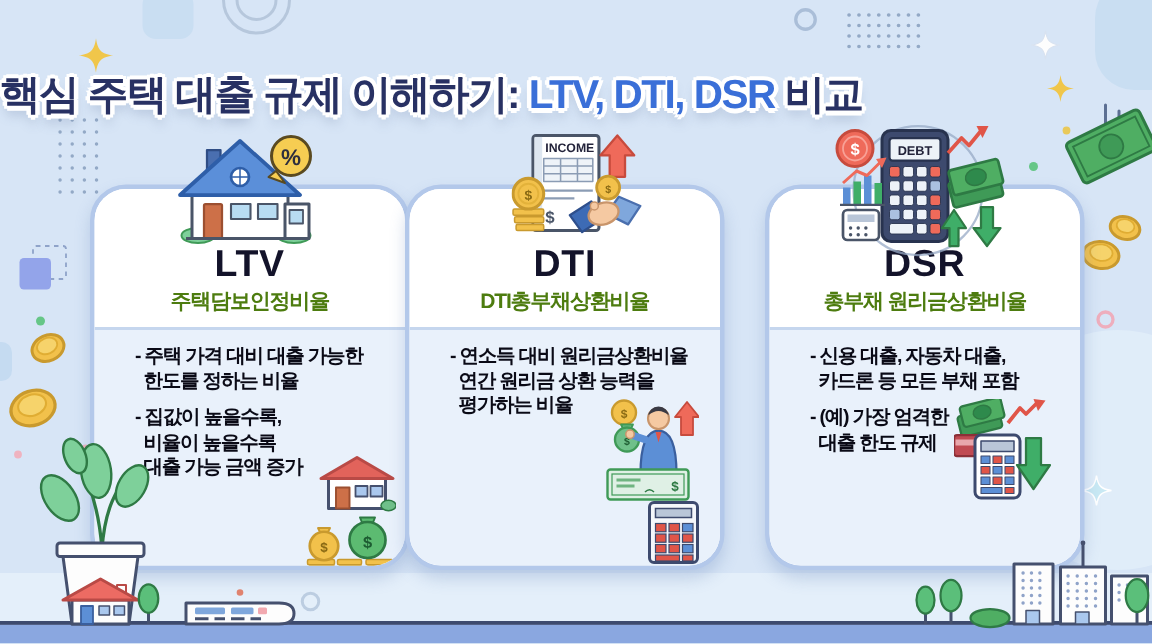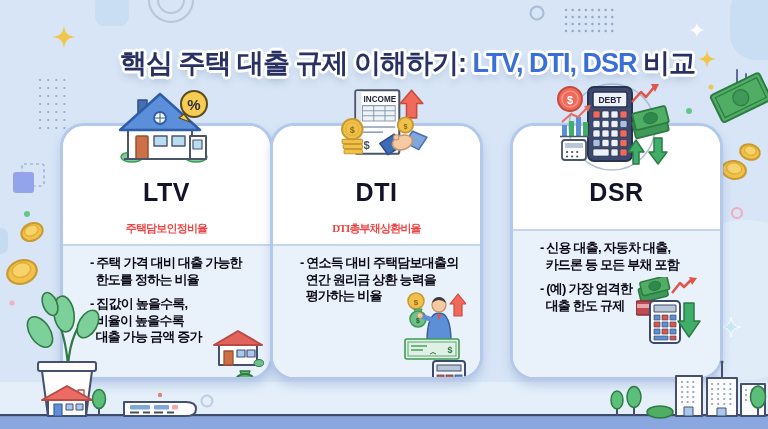--- a/index.html
+++ b/index.html
@@ -3,34 +3,34 @@
 <meta charset="utf-8">
 <style>
   html,body{margin:0;padding:0;background:#d7e5f6;}
   *{box-sizing:border-box;}
   .stage{position:relative;width:768px;height:429px;overflow:hidden;
          font-family:"Liberation Sans","DejaVu Sans",sans-serif;background:#d7e5f6;}
   svg{display:block;}
   .bg-deco{position:absolute;left:0;top:0;z-index:0;}
   .front-scene{position:absolute;left:0;top:0;z-index:3;pointer-events:none;}
 
-  .title{position:absolute;top:27px;left:0;right:0;text-align:center;z-index:5;
+  .title{position:absolute;top:27px;left:0;right:0;z-index:5;
          font-size:27px;font-weight:900;letter-spacing:-1px;white-space:pre;
          color:#283163;
          text-shadow:-3px 0 0 #fff,3px 0 0 #fff,0 -3px 0 #fff,0 3px 0 #fff,
                      -2px -2px 0 #fff,2px -2px 0 #fff,-2px 2px 0 #fff,2px 2px 0 #fff,
-                     0 6px 7px rgba(90,110,150,.35);padding-left:47px;}
+                     0 6px 7px rgba(90,110,150,.35);}
   .title .hl{color:#3a6fd8;}
 
   .card{position:absolute;top:123px;width:213px;height:257px;z-index:2;
         border:3px solid #b3c8ea;border-radius:24px;background:#fff;overflow:hidden;
         box-shadow:0 6px 10px rgba(110,140,190,.30);display:flex;flex-direction:column;}
   .card-head{background:#fff;padding:38px 4px 8px;text-align:center;}
-  .card-title{margin:16px;font-size:25px;line-height:1;font-weight:900;color:#13132a;letter-spacing:.5px;}
-  .card-sub{margin-top:3px;font-size:11px;font-weight:800;color:#ef4444;letter-spacing:-.8px;font-family:Liberation Serif, serif;}
+  .card-title{margin:0;font-size:25px;line-height:1;font-weight:900;color:#13132a;letter-spacing:.5px;}
+  .card-sub{margin-top:3px;font-size:14px;font-weight:800;color:#4d7c0f;letter-spacing:-.8px;}
   .card-body{position:relative;flex:1;background:#e9f1fb;border-top:2px solid #c5d6ee;
              padding:9px 6px 6px 11px;}
   .bullet{font-size:13px;font-weight:800;line-height:1.27;color:#0a0a16;
           white-space:pre-wrap;margin-bottom:8px;letter-spacing:-.8px;margin-left:16px;}
   .main-icon{position:absolute;z-index:4;}
   .mini{position:absolute;}
 </style>
 </head>
 <body>
 
@@ -147,21 +147,21 @@
       </svg>
     </div>
   </section>
 
   <section class="card" style="left:270px">
     <header class="card-head">
       <h2 class="card-title">DTI</h2>
       <div class="card-sub">DTI총부채상환비율</div>
     </header>
     <div class="card-body">
-      <div class="bullet">- 연소득 대비 주택담보대출의
+      <div class="bullet">- 연소득 대비 원리금상환비율
   연간 원리금 상환 능력을
   평가하는 비율</div>
       <svg class="mini" style="left:133px;top:46px" width="60" height="50" viewBox="0 0 60 50">
         <g stroke-linejoin="round">
           <polygon points="52,2 60,12 56,12 56,24 48,24 48,12 44,12" fill="#ef6a5a" stroke="#c74b3d" stroke-width="1.2"></polygon>
           <circle cx="10" cy="9" r="8" fill="#f2c14b" stroke="#c99a2e" stroke-width="1.6"></circle>
           <text x="10" y="12.5" font-size="8" font-weight="bold" text-anchor="middle" fill="#8a6a14">$</text>
           <polygon points="8,17 16,17 14,21 10,21" fill="#6fc08a" stroke="#3f9a57" stroke-width="1.2"></polygon>
           <circle cx="12" cy="27" r="8" fill="#6fc08a" stroke="#3f9a57" stroke-width="1.6"></circle>
           <text x="12" y="30.5" font-size="7" font-weight="bold" text-anchor="middle" fill="#1d5c32">$</text>
@@ -197,20 +197,21 @@
           <rect x="5" y="36" width="16" height="4" fill="#e05548"></rect>
             <rect x="23" y="36" width="7" height="4" fill="#e05548"></rect>
         </g>
       </svg>
     </div>
   </section>
 
   <section class="card" style="left:510px">
     <header class="card-head">
       <h2 class="card-title">DSR</h2>
+      <div class="card-sub">총부채 원리금상환비율</div>
     </header>
     <div class="card-body">
       <div class="bullet">- 신용 대출, 자동차 대출,
   카드론 등 모든 부채 포함</div>
       <div class="bullet">- (예) 가장 엄격한
   대출 한도 규제</div>
       <svg class="mini" style="left:123px;top:46px" width="66" height="68" viewBox="0 0 66 68">
         <g stroke-linejoin="round">
           <g transform="rotate(-14 18 10)">
             <rect x="2" y="8" width="28" height="14" rx="2" fill="#3f9a57" stroke="#2e7a44" stroke-width="1.5"></rect>

